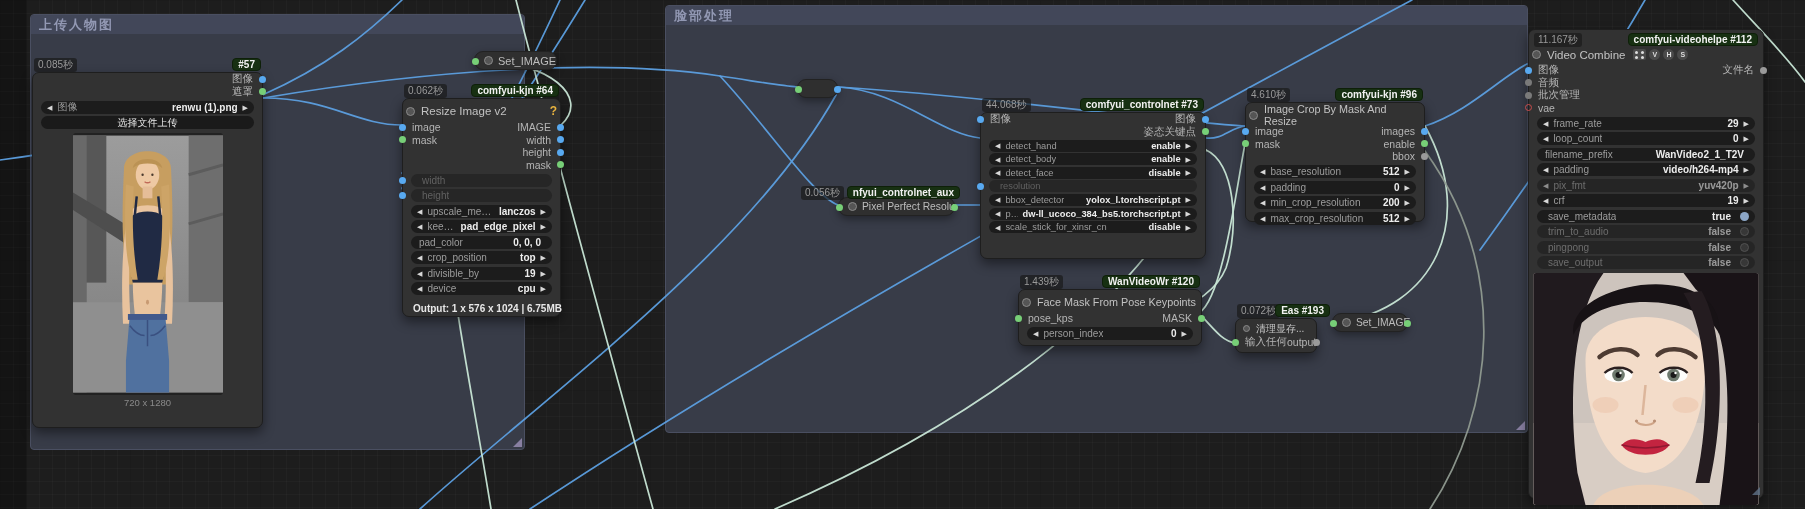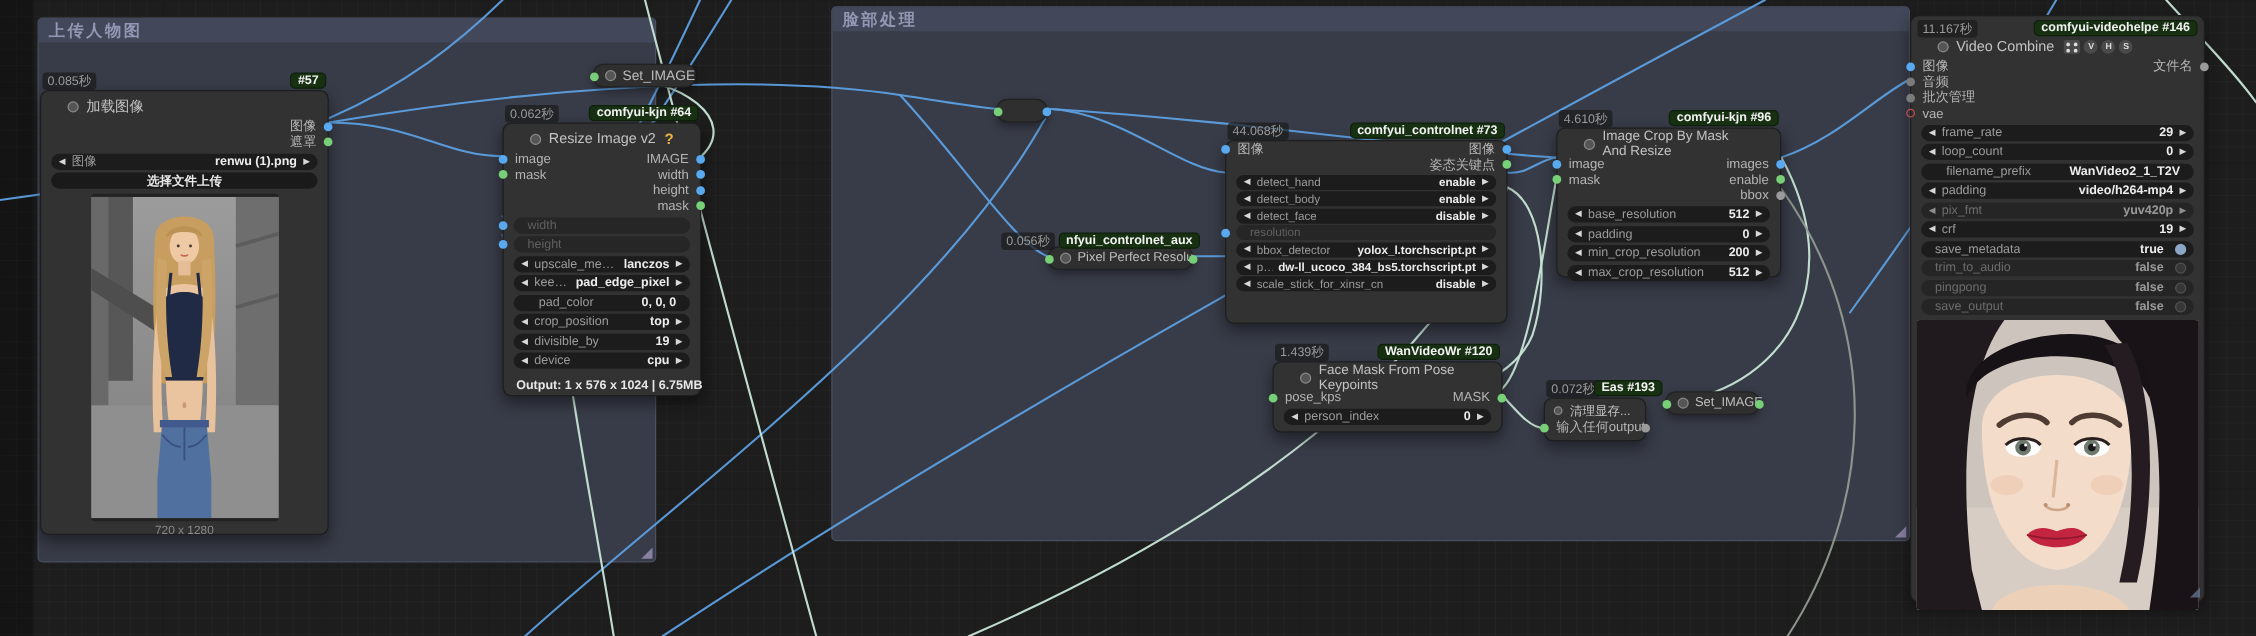--- a/index.html
+++ b/index.html
@@ -24,54 +24,54 @@
   .gcorner{position:absolute;right:2px;bottom:2px;width:0;height:0;border-left:9px solid transparent;border-bottom:9px solid #9c90b8;opacity:.8}
 
   
   svg.wires{position:absolute;left:0;top:0;z-index:2;pointer-events:none}
   .w{fill:none;stroke-width:1.7;stroke-linecap:round;opacity:.95}
   .w-blue{stroke:var(--wire-blue)} .w-pale{stroke:var(--wire-pale)} .w-gray{stroke:var(--wire-gray)}
 
   
   .node{position:absolute;background:#323232;border:1px solid #1e1e1e;border-radius:7px;
         box-shadow:0 5px 12px rgba(0,0,0,.45);z-index:3;color:#c8c8c8}
-  .node-title{display:flex;align-items:center;gap:6px;padding:5px 21px 3px;font-size:11.5px;color:#c2c2c2;height:22px}
+  .node-title{display:flex;align-items:center;gap:6px;padding:5px 3px 3px;font-size:11.5px;color:#c2c2c2;height:22px}
   .collapse-dot{width:9px;height:9px;border-radius:50%;background:#555;border:1.5px solid #8a8a8a;flex:0 0 auto}
   .time-label{position:absolute;top:-15px;left:1px;font-size:10px;color:#9a9a9a;background:rgba(25,25,25,.7);padding:0 4px;border-radius:3px;white-space:nowrap}
   .badge{position:absolute;top:-15px;right:1px;font-size:10px;font-weight:bold;color:#f2f2f2;background:#173012;border:1px solid #0e2009;padding:0 5px;border-radius:4px;white-space:nowrap}
   .help{margin-left:auto;color:#e8b33f;font-weight:bold;font-size:12px}
 
   .prow{position:relative;display:flex;justify-content:space-between;align-items:center;margin:0 9px;height:12.5px;font-size:10.5px;color:#b5b5b5}
   .plabel{white-space:nowrap}
   .pdot{position:absolute;width:7px;height:7px;border-radius:50%;top:2.8px}
   .prow .pdot.in{left:-13px} .prow .pdot.out{right:-13px}
 
   .widget{display:flex;align-items:center;margin:2.5px 8px;height:13px;background:#1c1c1c;border-radius:7px;
           padding:0 6px;font-size:10px;color:#9c9c9c;position:relative;white-space:nowrap}
   .widget .arrow{color:#d8d8d8;font-size:7px;line-height:1}
   .widget .wlabel{margin:0 5px;overflow:hidden;text-overflow:ellipsis}
   .widget .wvalue{margin-left:auto;margin-right:5px;color:#ededed;font-weight:bold}
-  .widget.text .wlabel{margin-left:14px}
+  .widget.text .wlabel{margin-left:2px}
   .widget.slot{background:#262626;color:#616161}
   .widget.slot .pdot{left:-12.5px;top:3px}
   .widget .tdot{width:9px;height:9px;border-radius:50%;margin-left:4px;background:#8ca6c6;flex:0 0 auto}
   .widget.off .tdot{background:#3c3c3c;border:1px solid #6a6a6a}
   .widget.dim{opacity:.55}
   .tight .widget{height:12px;margin:1.6px 8px;font-size:9.3px}
   .out-text{margin:8px 10px 0;font-size:10px;font-weight:bold;color:#e8e8e8;white-space:nowrap}
 
   
   .cnode{position:absolute;height:19px;background:#2f2f2f;border:1px solid #222;border-radius:9px;display:flex;
          align-items:center;gap:5px;padding:0 9px;z-index:3;box-shadow:0 3px 8px rgba(0,0,0,.4)}
   .cnode .ctitle{font-size:11px;color:#bdbdbd;white-space:nowrap}
   .cnode .pdot{position:absolute;width:7px;height:7px;border-radius:50%;top:5.5px}
   .cnode .pdot.in{left:-3.5px} .cnode .pdot.out{right:-3.5px}
 
   .upload-btn{display:flex;align-items:center;justify-content:center;margin:2.5px 8px;height:13px;background:#1a1a1a;
-      border-radius:7px;font-size:10px;font-weight:bold;color:#e8e8e8}
+      border-radius:7px;font-size:10px;font-weight:normal;color:#e8e8e8}
   .preview{display:block;margin:4px auto 0;border-radius:3px;overflow:hidden;background:#222}
   .caption{text-align:center;font-size:9.5px;color:#8a8a8a;margin-top:2px}
 
   
   .vhs-icons{display:flex;align-items:center;gap:3px;margin-left:2px}
   .film-icon{width:13px;height:11px;background:#4a4a4a;border-radius:2px;position:relative}
   .film-icon:before{content:"";position:absolute;left:2px;top:2px;width:3px;height:3px;border-radius:50%;background:#ddd;box-shadow:6px 0 0 #ddd,0 5px 0 #ddd,6px 5px 0 #ddd}
   .lb{width:11px;height:11px;border-radius:50%;background:#4a4a4a;color:#ddd;font-size:7px;font-weight:bold;
       display:flex;align-items:center;justify-content:center}
   .vc-top .time-label{top:3px;left:5px} .vc-top .badge{top:3px;right:5px}
@@ -119,24 +119,20 @@
     <path class="w w-pale" d="M1425,126 C1478,222 1432,308 1340,322"></path>
     <path class="w w-pale" d="M1733,0 C1762,32 1788,58 1805,82"></path>
     <path class="w w-pale" d="M455,295 C466,368 480,440 491,509"></path>
     <path class="w w-pale" d="M1199,313 C1216,332 1224,342 1236,343"></path>
     <path class="w w-gray" d="M1425,151 C1510,270 1495,410 1430,509"></path>
   </svg>
 
   <div class="node" style="left:32px;top:72px;width:231px;height:356px">
     <span class="time-label">0.085秒</span>
     <span class="badge">#57</span>
-    <div class="node-title">
-      <span class="collapse-dot"></span>
-      <span>加载图像</span>
-    </div>
     <div>
         <div class="prow">
           <span class="pdot out" style="background: rgb(88, 169, 240);"></span>
           <span></span>
           <span class="plabel">图像</span>
         </div>
         <div class="prow">
           <span class="pdot out" style="background: rgb(119, 207, 119);"></span>
           <span></span>
           <span class="plabel">遮罩</span>
@@ -447,23 +443,23 @@
       </div>
   </div>
 
   <div class="cnode" style="left:1332px;top:313px;width:76px">
     <span class="pdot in" style="background: rgb(119, 207, 119);"></span>
     <span class="pdot out" style="background: rgb(119, 207, 119);"></span>
     <span class="collapse-dot"></span>
     <span class="ctitle" style="font-size:10.3px">Set_IMAGE</span>
   </div>
 
-  <div class="node vc-top" style="left:1528px;top:12px;width:236px;height:470px">
+  <div class="node vc-top" style="left:1528px;top:29px;width:236px;height:470px">
     <span class="time-label">11.167秒</span>
-    <span class="badge">comfyui-videohelpe  #146</span>
+    <span class="badge">comfyui-videohelpe  #112</span>
     <div class="node-title" style="padding-top:18px;height:34px">
       <span class="collapse-dot"></span>
       <span>Video Combine</span>
       <span class="vhs-icons">
         <span class="film-icon"></span>
         <span class="lb">V</span>
         <span class="lb">H</span>
         <span class="lb">S</span>
       </span>
     </div>

